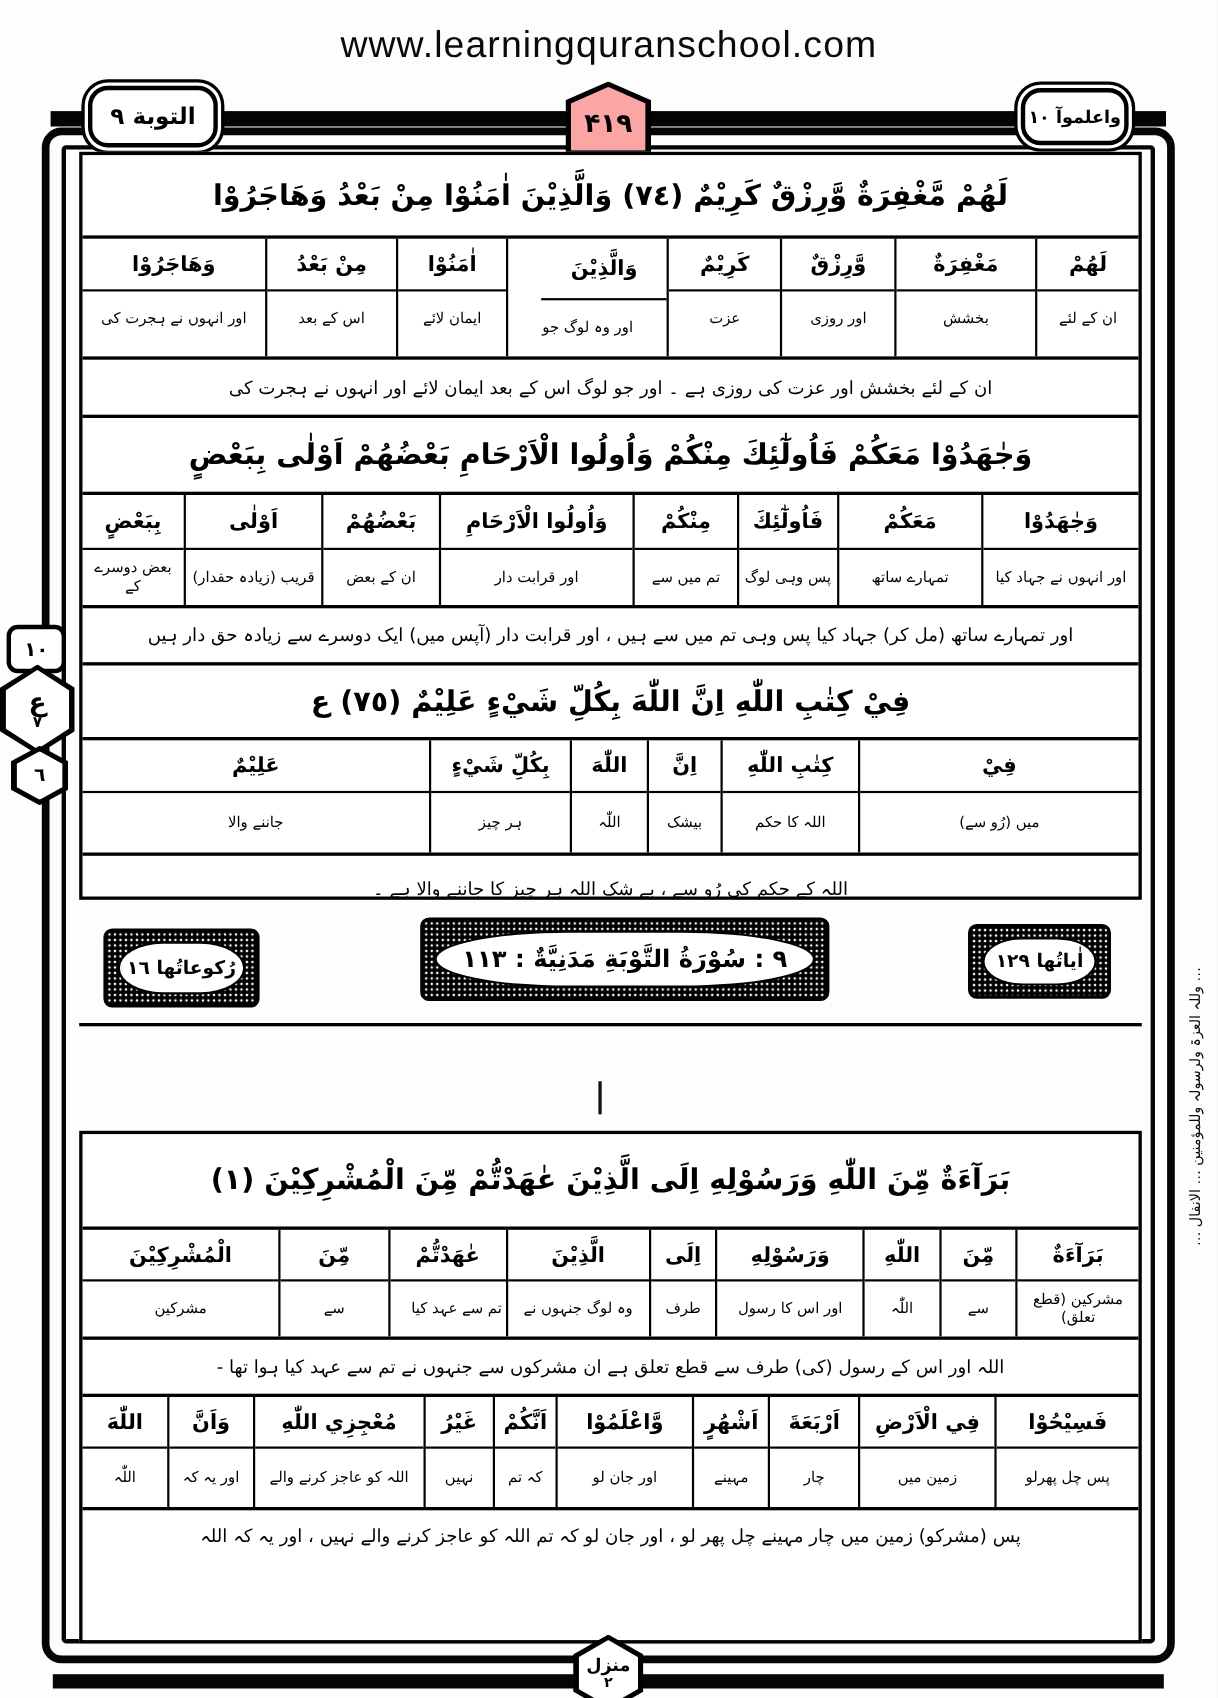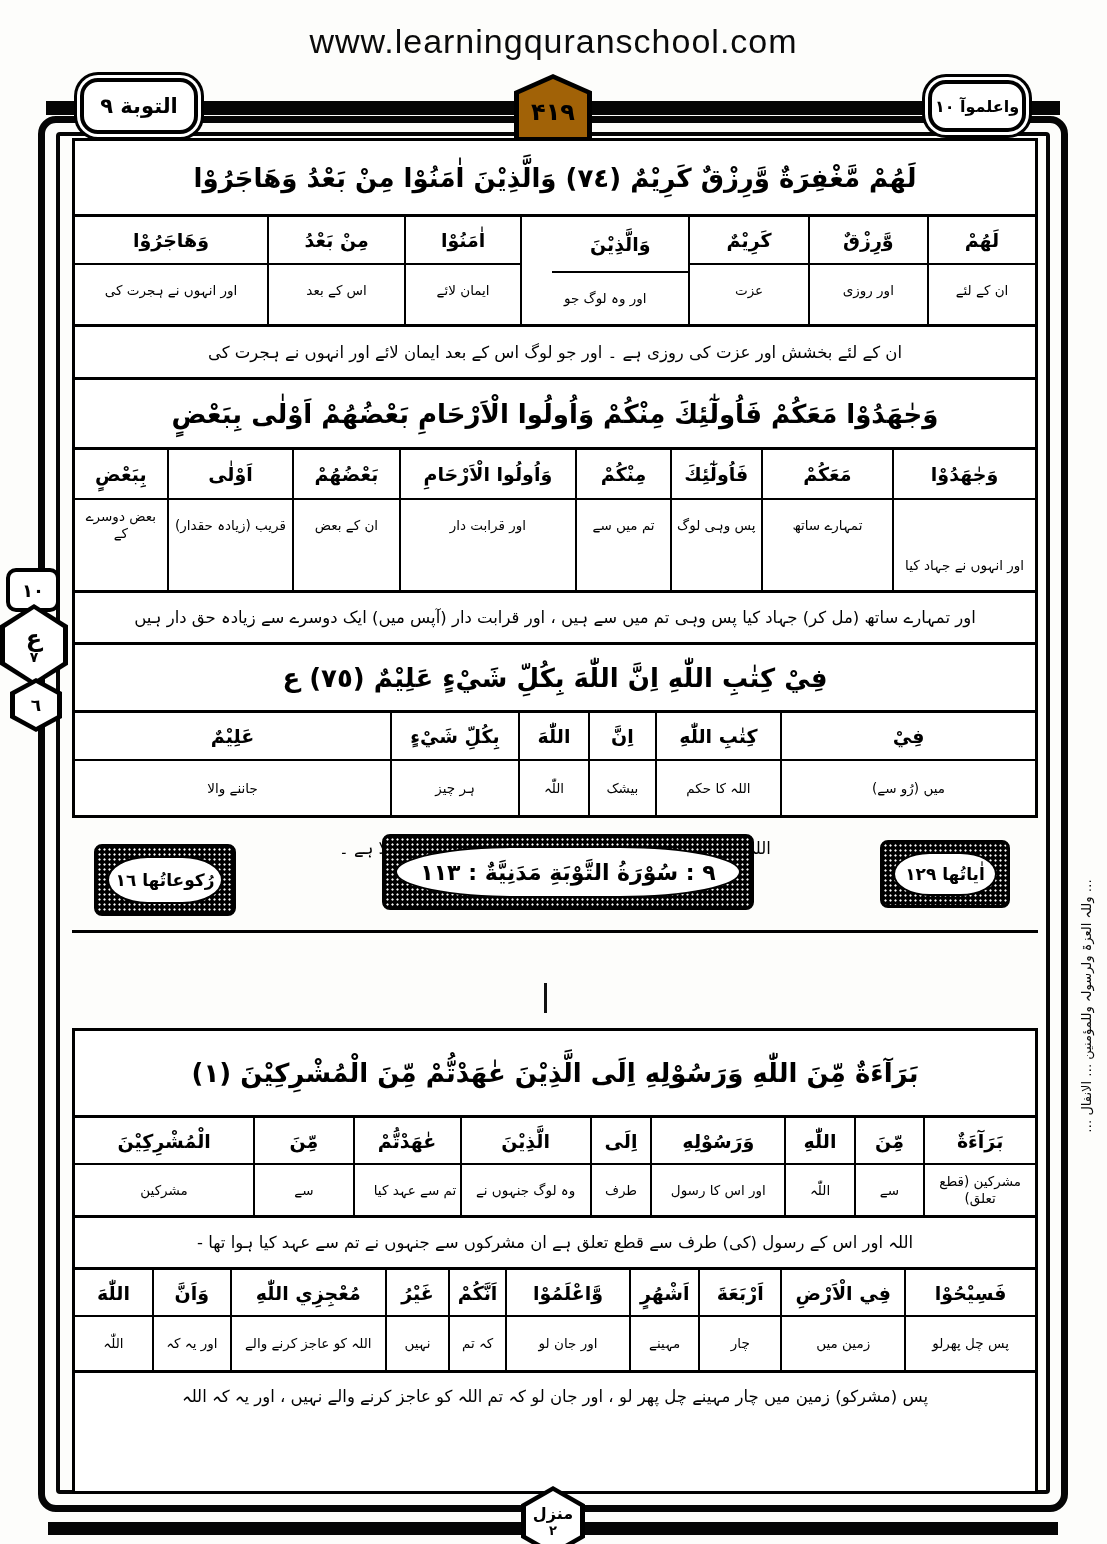--- a/index.html
+++ b/index.html
@@ -32,21 +32,21 @@
     display:flex; align-items:center; justify-content:center;
     font-weight:bold; direction:rtl;
   }
   .cartouche.left  { left:80px;  top:78px; width:118px; height:56px; font-size:21px; }
   .cartouche.right { left:928px; top:80px; width:98px;  height:52px; font-size:16px; }
   .pagenum-outer {
     position:absolute; left:514px; top:74px; width:78px; height:66px; background:#000;
     clip-path:polygon(50% 0, 100% 26%, 100% 100%, 0 100%, 0 26%);
   }
   .pagenum-inner {
-    position:absolute; left:5px; top:5px; width:68px; height:58px; background:#a16207;
+    position:absolute; left:5px; top:5px; width:68px; height:58px; background:#fca5a5;
     clip-path:polygon(50% 0, 100% 26%, 100% 100%, 0 100%, 0 26%);
     display:flex; align-items:center; justify-content:center;
     font-weight:bold; font-size:24px; direction:rtl; padding-top:8px;
   }
   
   .content {
     position:absolute; left:72px; width:966px;
     border:3px solid #000; background:#fff; direction:rtl;
   }
   #content-top    { top:138px;  height:680px; }
@@ -149,20 +149,24 @@
     <span>واعلموآ ١٠</span>
   </div>
 
   <div class="content" id="content-top">
       <div class="verse" style="height: 76px;">لَهُمْ مَّغْفِرَةٌ وَّرِزْقٌ كَرِيْمٌ (٧٤) وَالَّذِيْنَ اٰمَنُوْا مِنْ بَعْدُ وَهَاجَرُوْا</div>
       <div class="words">
         <div class="wcol" style="flex: 95 1 0px;">
           <div class="w-ar" style="height: 48px;">لَهُمْ</div>
           <div class="w-ur" style="height: 51px;">ان کے لئے</div>
         </div>
+        <div class="wcol" style="flex: 131 1 0px;">
+          <div class="w-ar" style="height: 48px;">مَغْفِرَةٌ</div>
+          <div class="w-ur" style="height: 51px;">بخشش</div>
+        </div>
         <div class="wcol" style="flex: 105 1 0px;">
           <div class="w-ar" style="height: 48px;">وَّرِزْقٌ</div>
           <div class="w-ur" style="height: 51px;">اور روزی</div>
         </div>
         <div class="wcol" style="flex: 105 1 0px;">
           <div class="w-ar" style="height: 48px;">كَرِيْمٌ</div>
           <div class="w-ur" style="height: 51px;">عزت</div>
         </div>
         <div class="wcol" style="flex: 149 1 0px;">
           <div class="w-ar" style="height: 56px; margin-left: 30px;">وَالَّذِيْنَ</div>
@@ -177,21 +181,21 @@
           <div class="w-ur" style="height: 51px;">اس کے بعد</div>
         </div>
         <div class="wcol" style="flex: 172 1 0px;">
           <div class="w-ar" style="height: 48px;">وَهَاجَرُوْا</div>
           <div class="w-ur" style="height: 51px;">اور انہوں نے ہجرت کی</div>
         </div>
       </div>
       <div class="trans" style="height: 53px;">ان کے لئے بخشش اور عزت کی روزی ہے ۔ اور جو لوگ اس کے بعد ایمان لائے اور انہوں نے ہجرت کی</div>
       <div class="verse" style="height: 70px;">وَجٰهَدُوْا مَعَكُمْ فَاُولٰٓئِكَ مِنْكُمْ وَاُولُوا الْاَرْحَامِ بَعْضُهُمْ اَوْلٰى بِبَعْضٍ</div>
       <div class="words">
-        <div class="wcol" style="flex: 146 1 0px; gap: 40px;">
+        <div class="wcol" style="flex: 146 1 0px;">
           <div class="w-ar" style="height: 50px;">وَجٰهَدُوْا</div>
           <div class="w-ur" style="height: 50px;">اور انہوں نے جہاد کیا</div>
         </div>
         <div class="wcol" style="flex: 134 1 0px;">
           <div class="w-ar" style="height: 50px;">مَعَكُمْ</div>
           <div class="w-ur" style="height: 50px;">تمہارے ساتھ</div>
         </div>
         <div class="wcol" style="flex: 92 1 0px;">
           <div class="w-ar" style="height: 50px;">فَاُولٰٓئِكَ</div>
           <div class="w-ur" style="height: 50px;">پس وہی لوگ</div>

